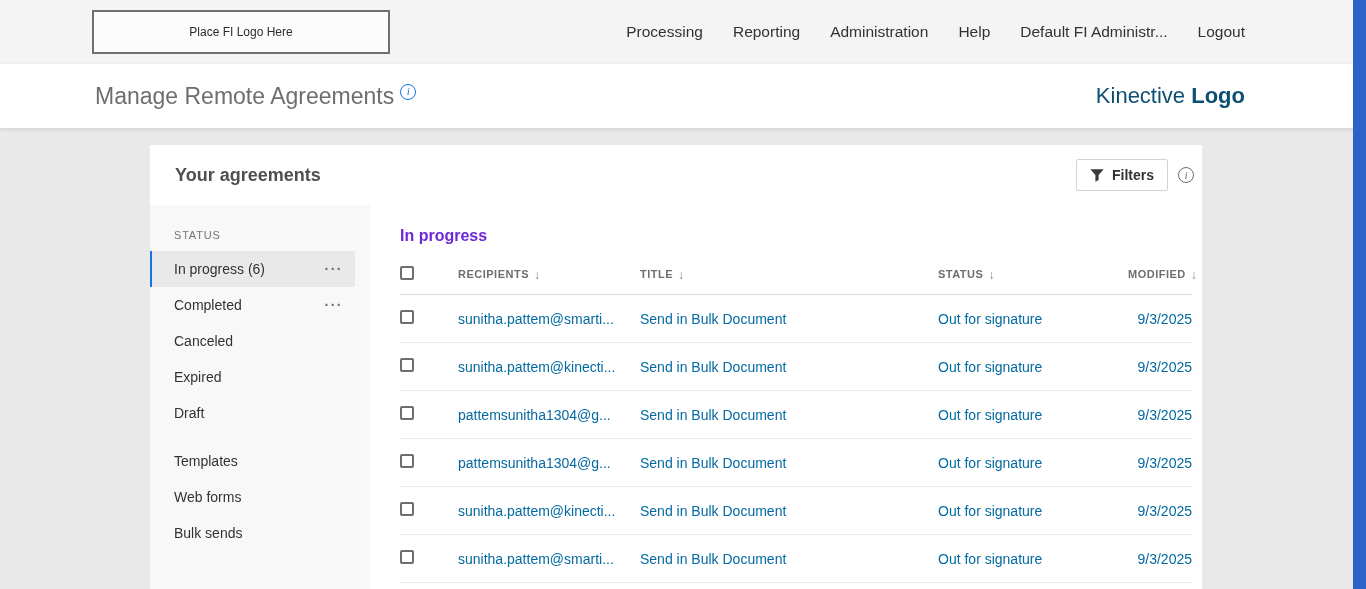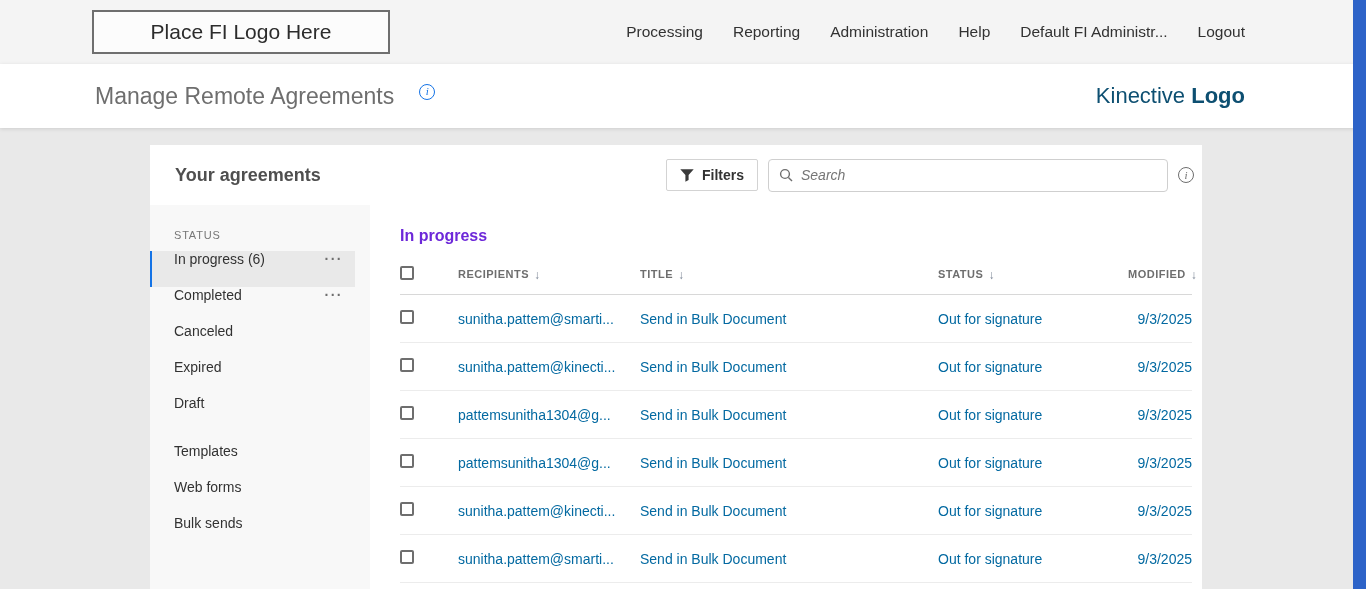--- a/index.html
+++ b/index.html
@@ -10,30 +10,30 @@
     overflow: hidden;
     position: relative;
     color: #323232;
   }
   
   .topbar { height: 64px; background: #f4f4f4; display: flex; align-items: center; }
   .logo-box {
     margin-left: 92px; width: 298px; height: 44px;
     border: 2px solid #6f6f6f; background: #fcfcfc;
     display: flex; align-items: center; justify-content: center;
-    font-size: 21px; color: #2c2c2c;
+    font-size: 12px; color: #2c2c2c;
   }
   .top-nav { margin-left: auto; display: flex; gap: 30px; padding-right: 121px; }
   .nav-item { font-size: 15.5px; color: #323232; cursor: pointer; white-space: nowrap; }
   
   .subheader {
     height: 64px; background: #ffffff; display: flex; align-items: center;
     box-shadow: 0 1px 4px rgba(0,0,0,.12); position: relative; z-index: 2;
   }
-  .title-wrap { display: flex; align-items: flex-start; gap: 25px; margin-left: 95px; }
+  .title-wrap { display: flex; align-items: flex-start; gap: 6px; margin-left: 95px; }
   .page-title { font-size: 23px; font-weight: 400; color: #6e6e6e; }
   .info-icon {
     width: 16px; height: 16px; border-radius: 50%; border: 1px solid;
     display: inline-flex; align-items: center; justify-content: center;
     font-family: "Liberation Serif", serif; font-style: italic;
     font-size: 11px; line-height: 1; flex: none; cursor: pointer;
   }
   .info-blue { color: #1473e6; border-color: #1473e6; margin-top: 1px; }
   .info-gray { color: #6e6e6e; border-color: #6e6e6e; }
   .brand { margin-left: auto; padding-right: 121px; font-size: 22px; color: #0d4f71; white-space: nowrap; }
@@ -58,21 +58,21 @@
     font-family: inherit; font-size: 14px; font-style: italic; color: #444;
   }
   .search-box input::placeholder { color: #767676; font-style: italic; }
   .card-body { display: flex; flex: 1; }
   
   .sidebar { width: 220px; background: #f8f8f8; padding-top: 12px; flex: none; }
   .section-label { font-size: 11px; letter-spacing: .8px; color: #767676; padding: 12px 0 10px 24px; }
   .side-list { list-style: none; }
   .side-list.secondary { margin-top: 12px; }
   .side-item {
-    height: 36px; display: flex; 
+    height: 36px; display: flex; align-items: center;
     padding-left: 24px; padding-right: 12px; margin-right: 15px;
     font-size: 14px; color: #323232; cursor: pointer;
   }
   .side-item.selected { background: #e9e9e9; border-left: 2px solid #1473e6; padding-left: 22px; }
   .overflow { margin-left: auto; color: #6e6e6e; font-weight: 700; letter-spacing: 1.5px; cursor: pointer; }
   
   .table-area { flex: 1; padding: 0 10px 0 30px; min-width: 0; }
   .table-title { font-size: 16px; font-weight: 700; color: #6d28d9; margin: 22px 0 10px; }
   .thead, .trow { display: grid; grid-template-columns: 58px 182px 298px 190px 1fr; align-items: center; }
   .thead { height: 40px; border-bottom: 1px solid #d8d8d8; }
@@ -127,29 +127,20 @@
       <h2 class="card-title">Your agreements</h2>
       <div class="controls">
         <button class="filters-btn">
           <span style="display:inline-flex;">
             <svg width="14" height="13" viewBox="0 0 14 13">
                 <path d="M0.3 0.3h13.4L8.6 5.9v5.2L5.4 12.7V5.9L0.3 0.3z" fill="#3a3a3a"></path>
               </svg>
           </span>
           <span>Filters</span>
         </button>
-        <div class="search-box">
-          <span style="display:inline-flex;">
-            <svg width="14" height="14" viewBox="0 0 14 14">
-                <circle cx="6" cy="6" r="4.4" fill="none" stroke="#6e6e6e" stroke-width="1.4"></circle>
-                <line x1="9.4" y1="9.4" x2="13" y2="13" stroke="#6e6e6e" stroke-width="1.4"></line>
-              </svg>
-          </span>
-          <input type="text" placeholder="Search" style="">
-        </div>
         <span class="info-icon info-gray">i</span>
       </div>
     </div>
 
     <div class="card-body">
       <aside class="sidebar">
         <div class="section-label">STATUS</div>
         <ul class="side-list" id="status-list">
             <li class="side-item selected">
               <span>In progress (6)</span>

